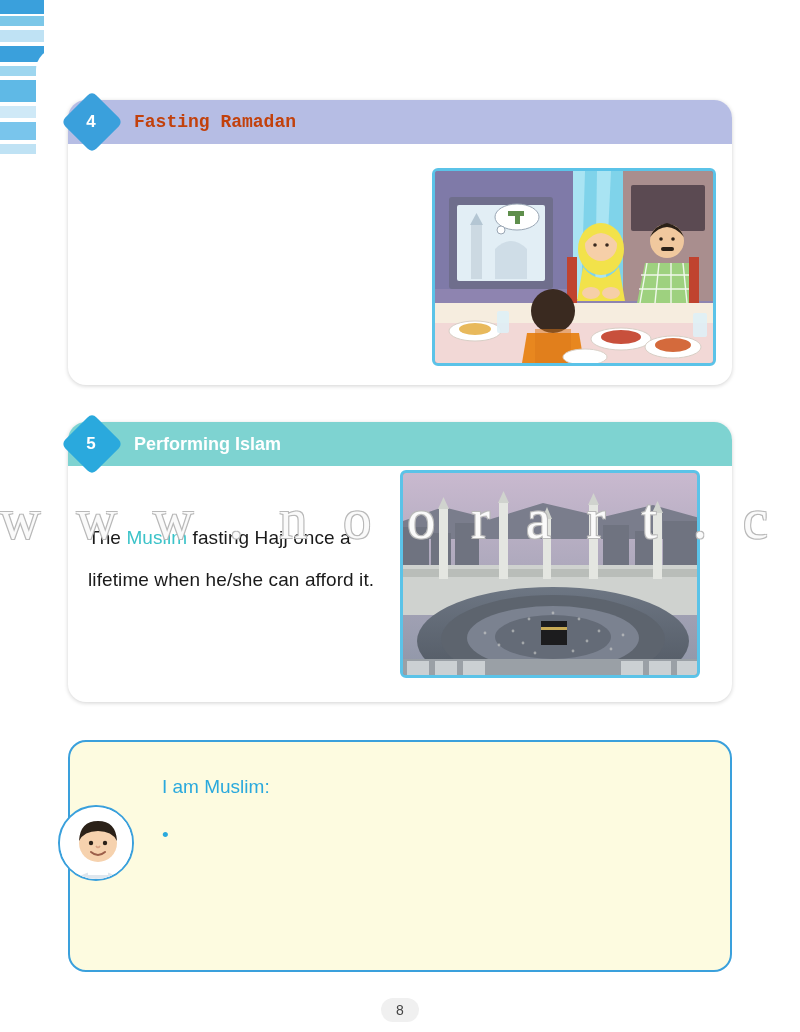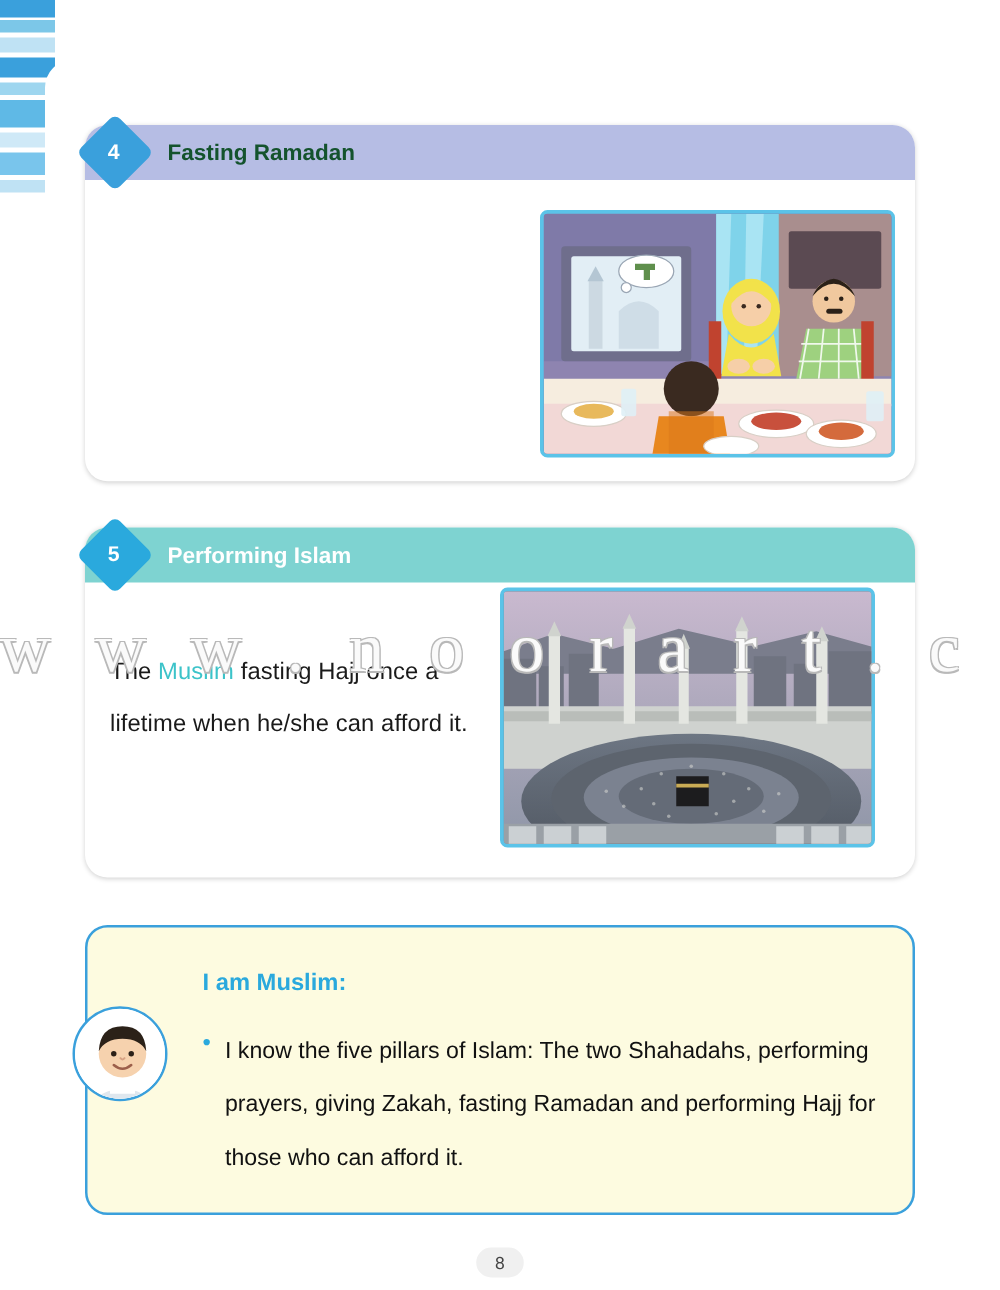--- a/index.html
+++ b/index.html
@@ -81,21 +81,21 @@
   }
 
   .band-title {
     position: absolute;
     left: 66px;
     top: 12px;
     font-size: 18px;
     font-weight: bold;
     z-index: 2;
   }
-  #title-4 { color: #14532d; }
+  #title-4 { color: #c2410c; font-family: Liberation Mono, monospace; }
   #title-5 { color: #ffffff; }
 
   .body-text {
     position: absolute;
     font-size: 19px;
     color: #1a1a1a;
     line-height: 42px;
     letter-spacing: 0.1px;
   }
   #text-4 { left: 20px; top: 86px; width: 330px; }
@@ -127,21 +127,21 @@
     left: 68px; top: 740px;
     width: 664px; height: 232px;
     background: #fdfbe0;
     border: 2px solid #3aa0dc;
     border-radius: 18px;
   }
   #note-title {
     position: absolute;
     left: 92px; top: 34px;
     font-size: 19px;
-    font-weight: bold;
+    font-weight: normal;
     color: #2aa9dd;
   }
   #note-bullet-dot {
     position: absolute;
     left: 92px; top: 82px;
     font-size: 19px;
     color: #2aa9dd;
   }
   #note-text {
     position: absolute;
@@ -384,21 +384,20 @@
           <rect x="246" y="188" width="22" height="18"></rect>
           <rect x="274" y="188" width="22" height="18"></rect>
         </g>
       </svg>
     </div>
   </div>
 
   <div id="note-box">
     <div id="note-title">I am Muslim:</div>
     <div id="note-bullet-dot">•</div>
-    <div id="note-text">I know the five pillars of Islam: The two Shahadahs, performing prayers, giving Zakah, fasting Ramadan and performing Hajj for those who can afford it.</div>
   </div>
 
   <div id="avatar">
     <svg viewBox="0 0 76 76" width="76" height="76">
       <circle cx="38" cy="38" r="38" fill="#ffffff"></circle>
       <path d="M10 76 Q38 52 66 76 Z" fill="#dfe7ee"></path>
       <rect x="28" y="52" width="20" height="16" fill="#ffffff"></rect>
       <circle cx="38" cy="36" r="19" fill="#f6d2ae"></circle>
       <path d="M19 34 Q20 14 38 14 Q56 14 57 34 Q52 24 38 24 Q24 24 19 34 Z" fill="#2b2118"></path>
       <circle cx="31" cy="36" r="2.2" fill="#2b2118"></circle>

